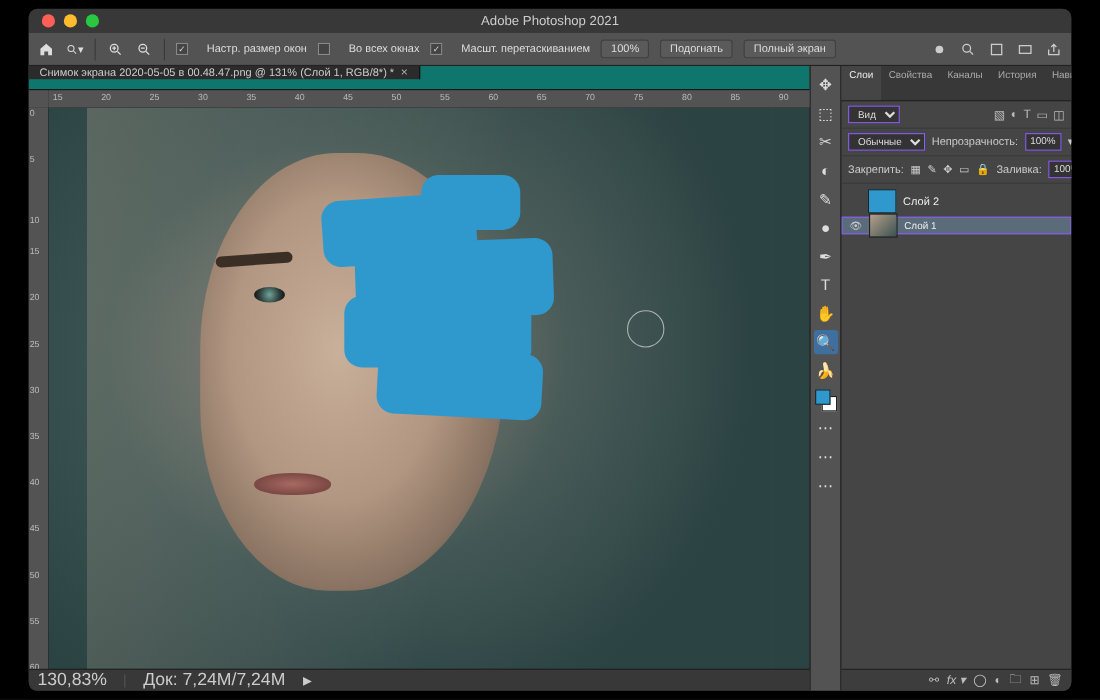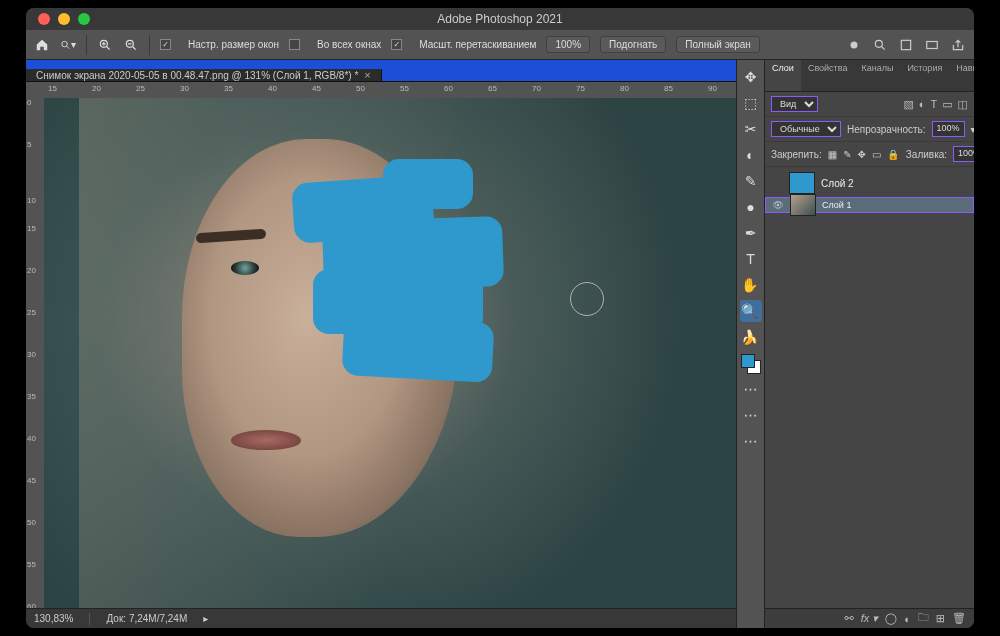--- a/index.html
+++ b/index.html
@@ -17,21 +17,21 @@
 .optbar .vsep { width: 1px; height: 20px; background: #3a3a3a; }
 .cbx { display: flex; align-items: center; gap: 17px; }
 .cbx .box { width: 11px; height: 11px; border: 1px solid #888; background: #444; display: flex; align-items: center; justify-content: center; font-size: 8px; color: #ddd; }
 .cbx .box.checked::after { content: "✓"; }
 .btn { background: #5a5a5a; border: 1px solid #404040; border-radius: 3px; padding: 2px 8px; font-size: 10px; color: #ddd; }
 .optbar .rightgrp { margin-left: auto; display: flex; gap: 10px; align-items: center; }
 
 .appbody { flex: 1; display: grid; grid-template-columns: 1fr 28px 210px; grid-template-rows: 1fr 20px; background: #262626; }
 
 .docwrap { grid-column: 1; grid-row: 1; display: flex; flex-direction: column; background: #262626; }
-.doctab-row { height: 22px; background: #1d4ed8; border-bottom: 1px solid #111; display: flex; align-items: flex-end; }
+.doctab-row { height: 22px; background: #0f766e; border-bottom: 1px solid #111; display: flex; align-items: flex-start; }
 .doctab { background: #2b2b2b; color: #ccc; font-size: 10px; display: flex; align-items: center; padding: 0 10px; border-right: 1px solid #111; gap: 6px; }
 .doctab .x { font-size: 11px; color: #aaa; }
 .rulerarea { flex: 1; display: grid; grid-template-columns: 18px 1fr; grid-template-rows: 16px 1fr; background: #1f1f1f; }
 .ruler-h { grid-column: 2; grid-row: 1; background: #535353; position: relative; overflow: hidden; font-size: 8px; color: #bbb; }
 .ruler-v { grid-column: 1; grid-row: 2; background: #535353; position: relative; overflow: hidden; font-size: 8px; color: #bbb; }
 .ruler-corner { grid-column: 1; grid-row: 1; background: #535353; }
 .canvas { grid-column: 2; grid-row: 2; position: relative; background: #1f1f1f; overflow: hidden; }
 .photo { position: absolute; left: 0; top: 0; width: 100%; height: 100%; background: radial-gradient(ellipse 55% 70% at 38% 45%, #8c837a 0%, #3a5252 55%, #2c4343 100%); }
 
 .hair { position: absolute; left: 5%; top: 0; width: 90%; height: 100%; background: linear-gradient(100deg, rgba(170,160,140,.35) 0%, rgba(170,160,140,.15) 30%, transparent 55%), radial-gradient(ellipse 60% 90% at 55% 40%, rgba(150,140,120,.25), transparent 70%); }
@@ -65,21 +65,21 @@
 .layer-list { flex: 1; padding: 2px 0; overflow: auto; }
 .layer { display: flex; align-items: center; gap: 6px; padding: 3px 6px; }
 .layer.sel { background: #5a6b7a; }
 .layer .vis { width: 12px; text-align: center; color: #ccc; }
 .layer .thumb { width: 26px; height: 22px; border: 1px solid #222; }
 .layer .thumb.t2 { background: #2f98cc; }
 .layer .thumb.t1 { background: linear-gradient(135deg,#b79f8a 0%, #3a5252 100%); }
 .layer .lname { color: #eee; }
 .panel-footer { height: 20px; background: #3d3d3d; border-top: 1px solid #222; display: flex; align-items: center; justify-content: flex-end; gap: 7px; padding: 0 8px; color: #bbb; font-size: 11px; }
 
-.statusbar { grid-column: 1; grid-row: 2; background: #383838; border-top: 1px solid #222; display: flex; align-items: center; font-size: 10px; color: #ccc; padding: 0 8px; gap: 16px; }
+.statusbar { grid-column: 1; grid-row: 2; background: #383838; border-top: 1px solid #222; display: flex; align-items: center; font-size: 16px; color: #ccc; padding: 0 8px; gap: 16px; }
 .statusbar .divv { width: 1px; height: 12px; background: #555; }
 .ruler-h .tick, .ruler-v .tick { position: absolute; color: #bbb; }
 </style>
 </head>
 <body>
 
 <div class="window">
 
   <div class="titlebar">
     <div class="traffic">

